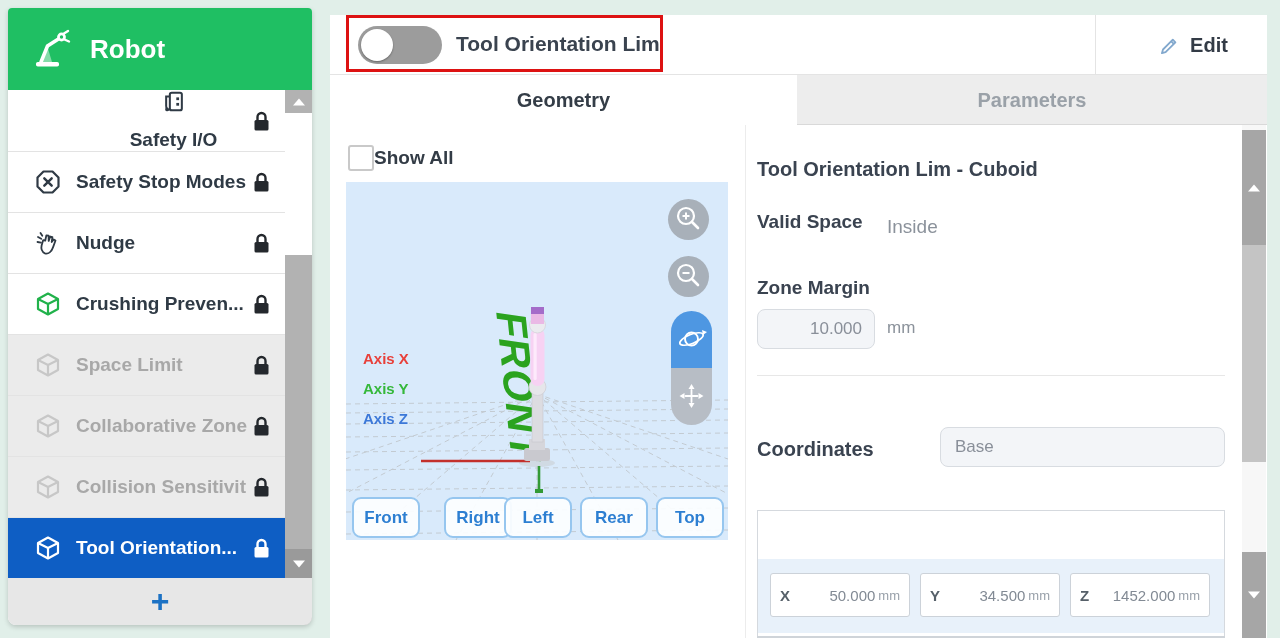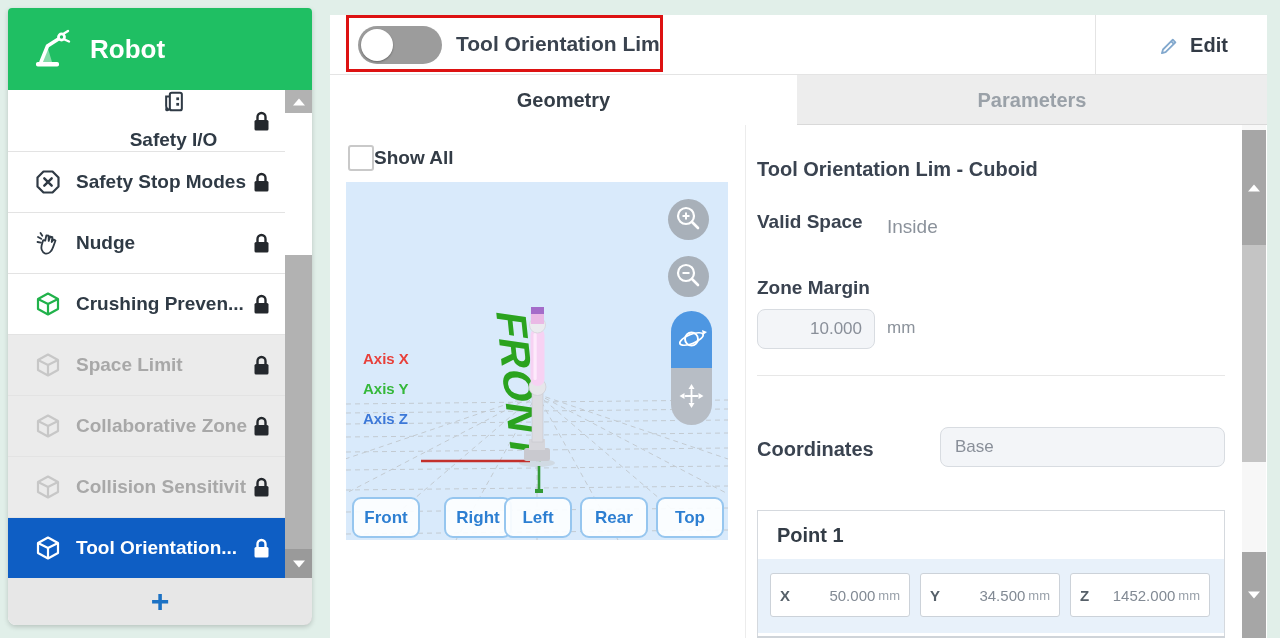--- a/index.html
+++ b/index.html
@@ -352,21 +352,20 @@
     <div class="d-label" style="left:427px;top:262px">Zone Margin</div>
     <div class="field zone-input">10.000</div>
     <div class="zone-unit">mm</div>
 
     <div class="d-hr"></div>
 
     <div class="d-label" style="left:427px;top:423px;font-size:20px">Coordinates</div>
     <div class="field coord-field">Base</div>
 
     <div class="point-card">
-      <div class="point-title">Point 1</div>
       <div class="point-row">
         <div class="axis-field">
           <span class="ax">X</span>
           <span class="val">50.000</span>
           <span class="unit">mm</span>
         </div>
         <div class="axis-field">
           <span class="ax">Y</span>
           <span class="val">34.500</span>
           <span class="unit">mm</span>

